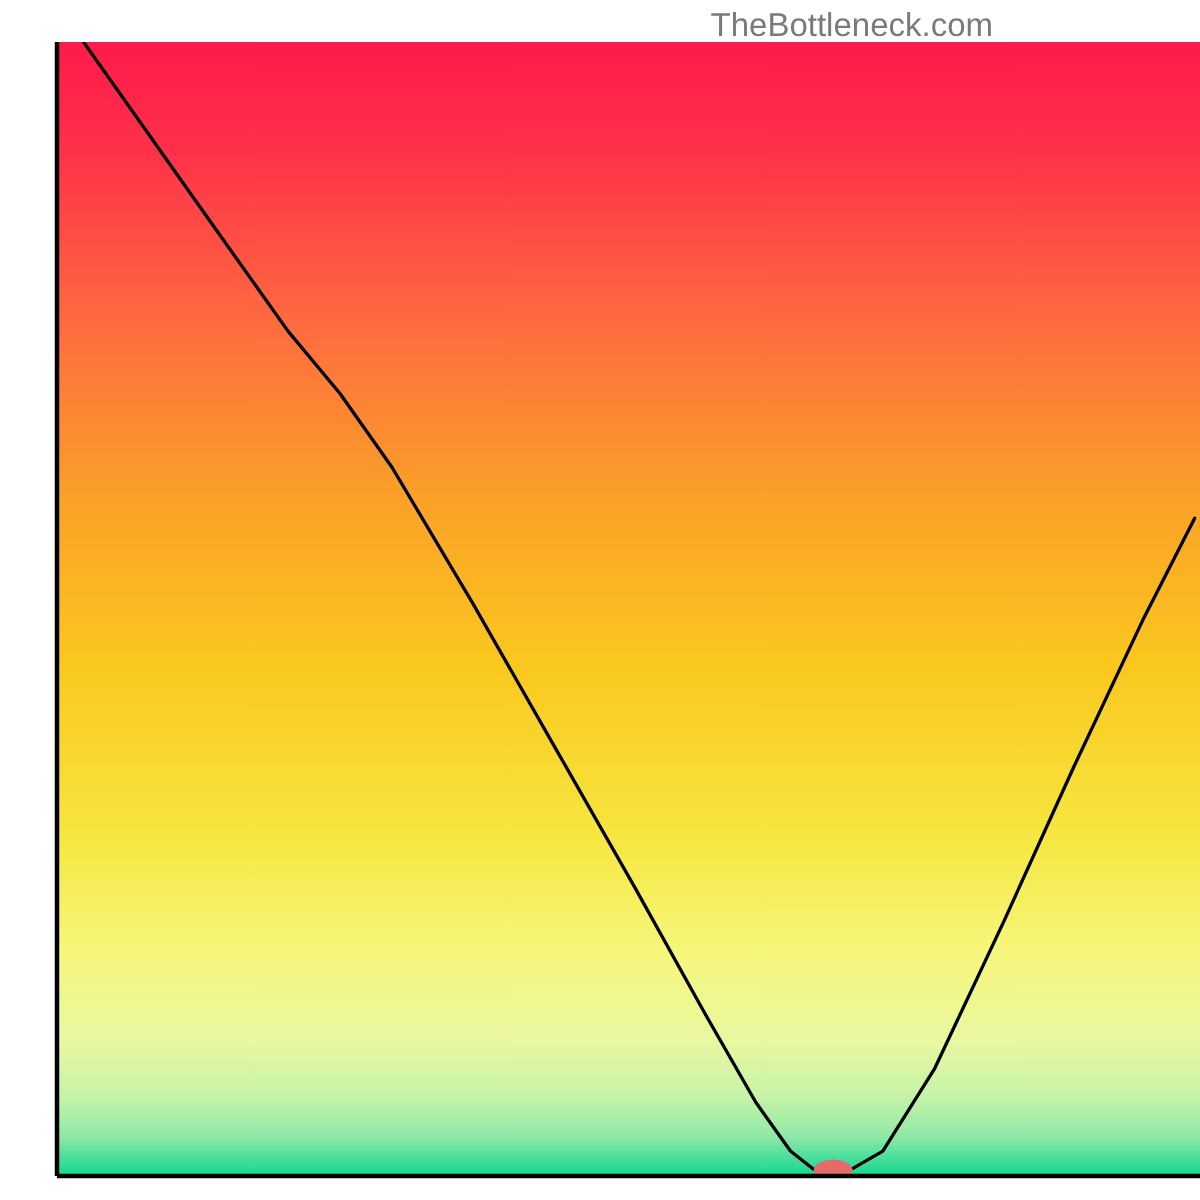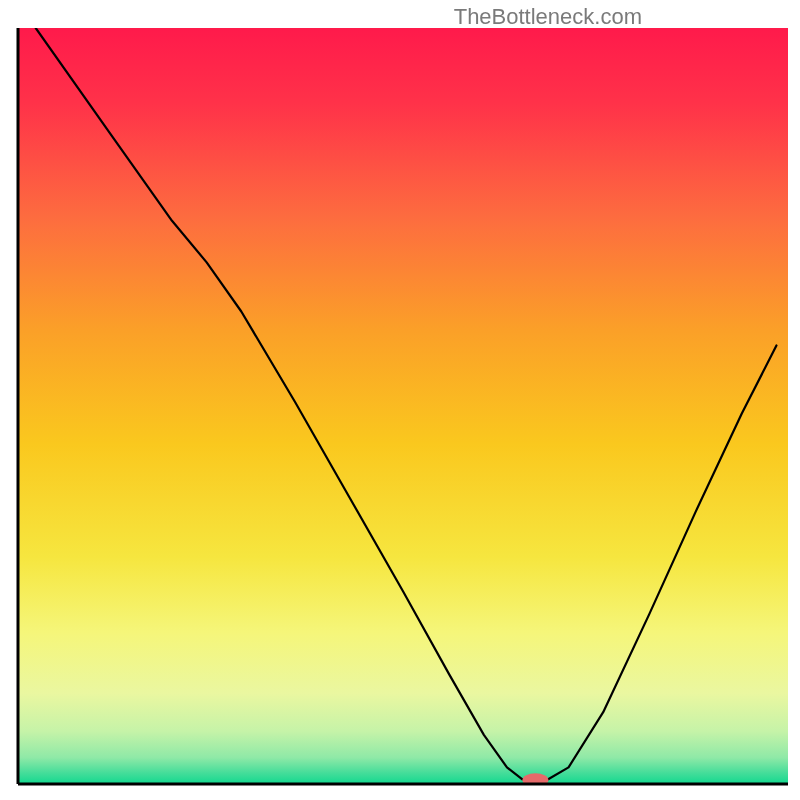--- a/index.html
+++ b/index.html
@@ -7,20 +7,21 @@
     padding: 0;
     width: 800px;
     height: 800px;
     background: #ffffff;
     overflow: hidden;
   }
   .chart-container {
     position: relative;
     width: 652px;
     height: 800px;
+    padding-left: 20px;
   }
   .watermark {
     position: absolute;
     top: 4px;
     right: 10px;
     font-family: Arial, Helvetica, sans-serif;
     font-size: 22px;
     color: #7a7a7a;
     font-weight: 500;
     z-index: 10;

